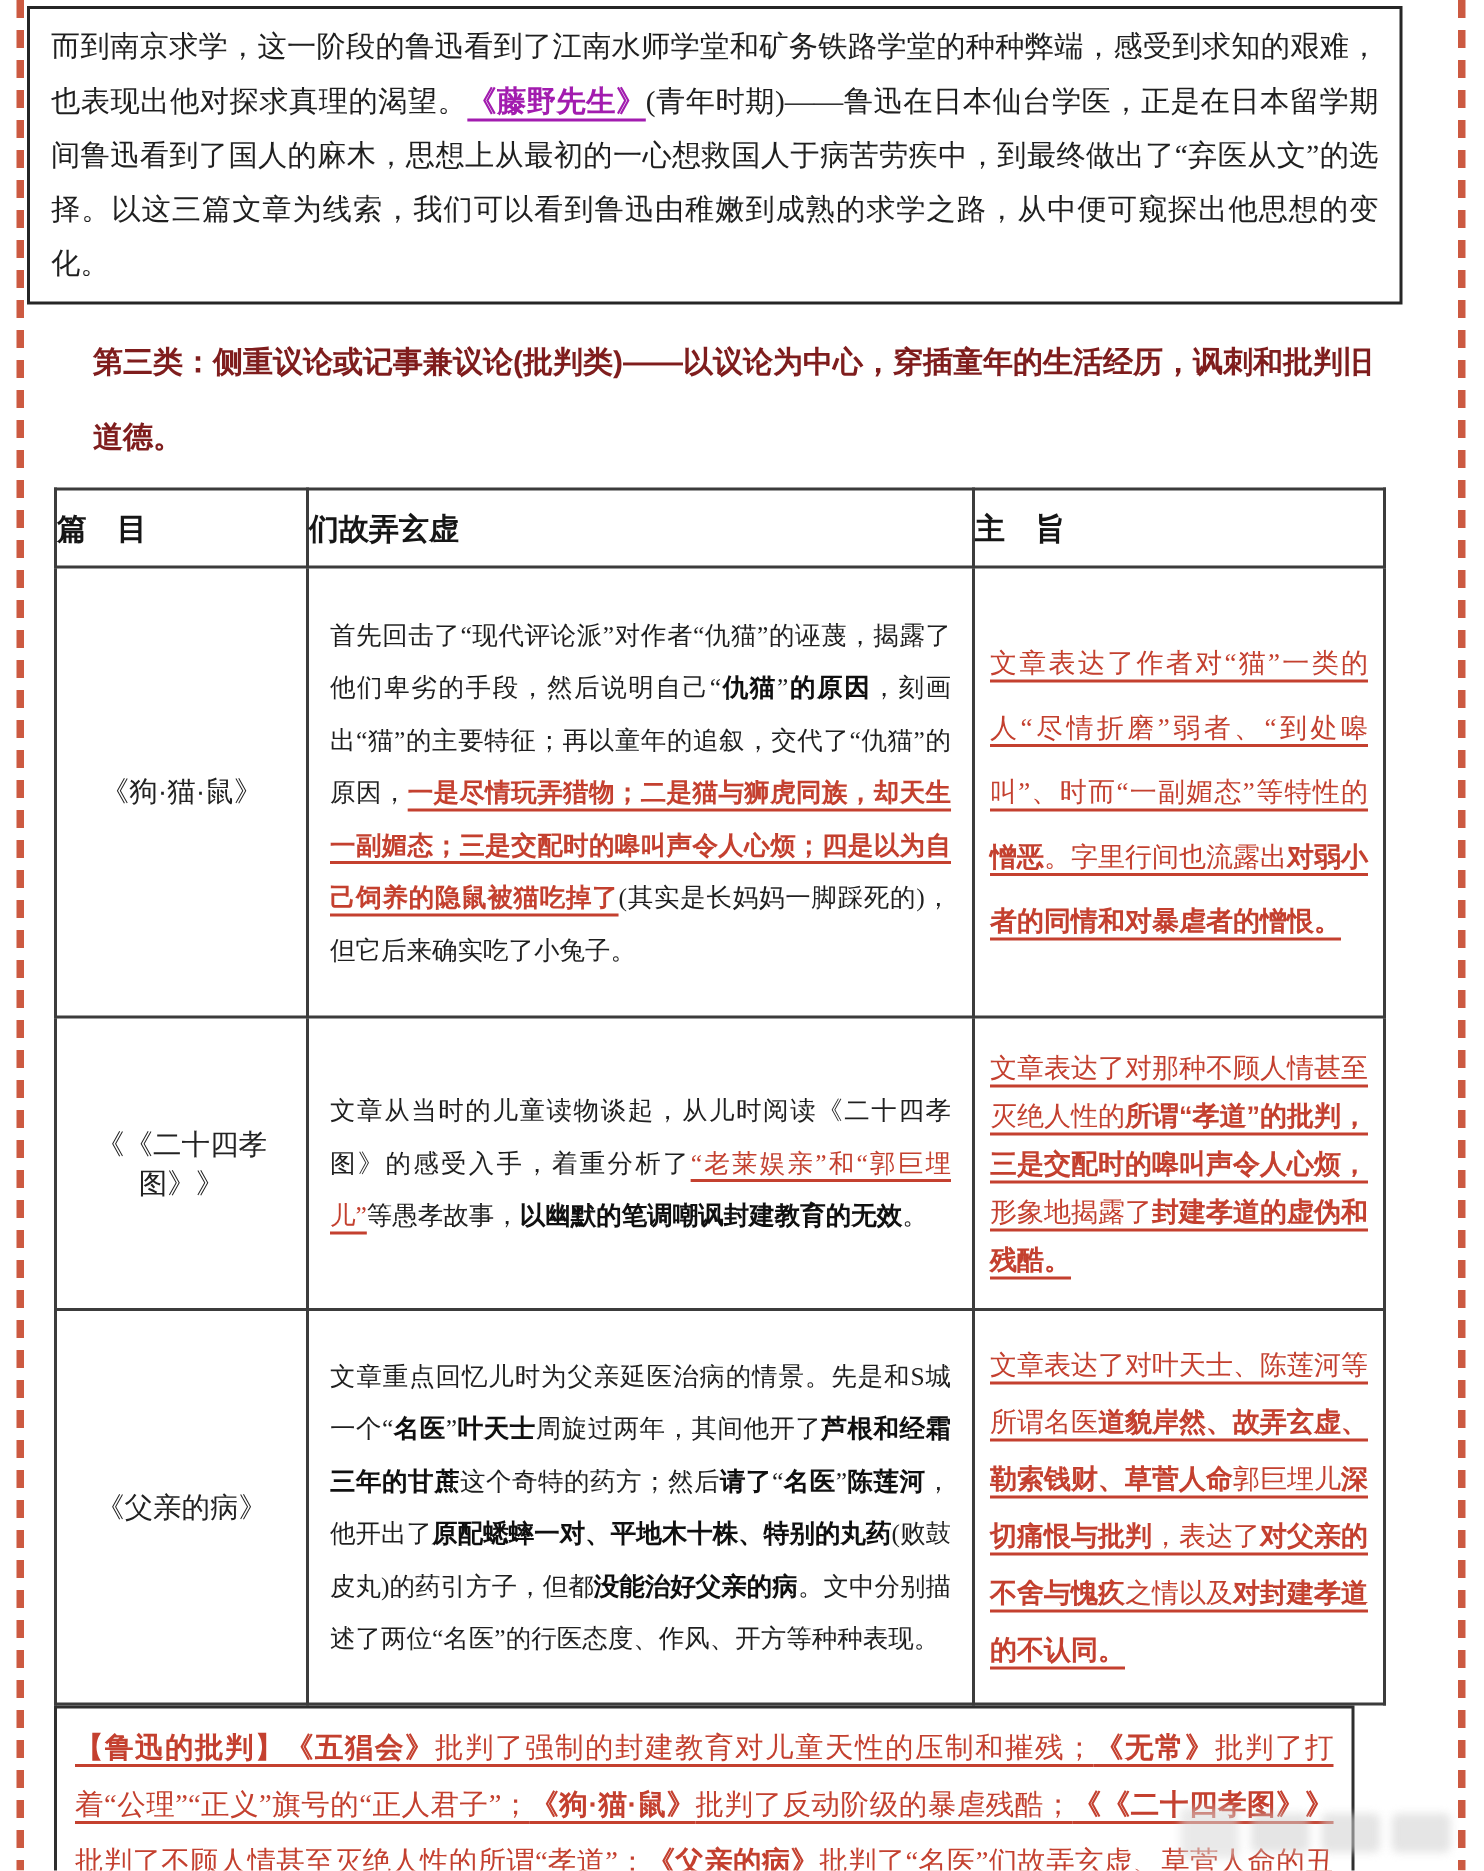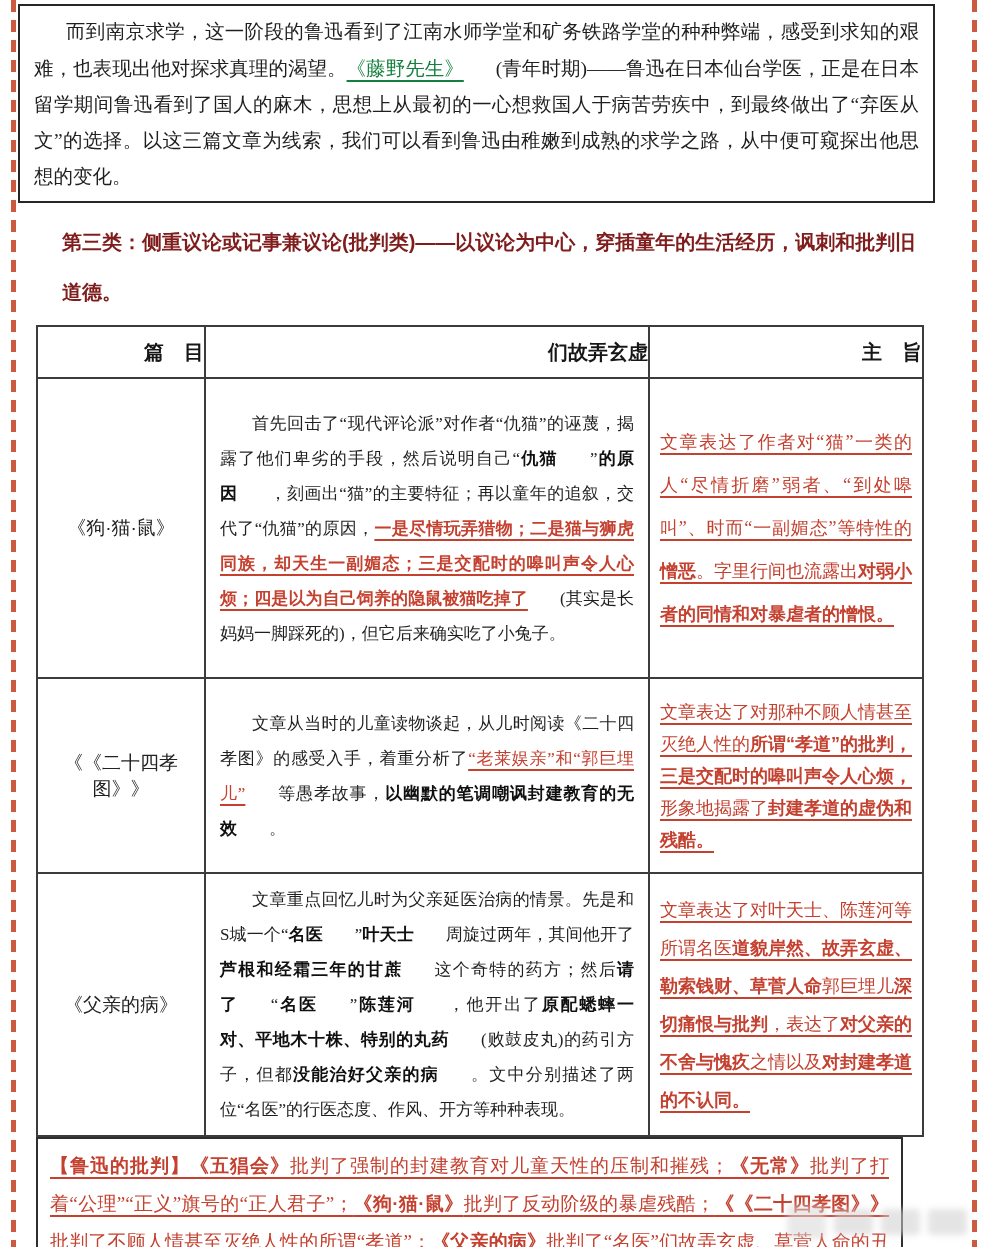--- a/index.html
+++ b/index.html
@@ -45,21 +45,21 @@
     table-layout:fixed;
   }
   table.doc-table td,table.doc-table th{
     border:2px solid var(--line);
     vertical-align:middle;
   }
   th.hdr{
     height:52px;
     font-family:"Liberation Sans","DejaVu Sans",sans-serif;
     font-weight:bold;font-size:20px;color:#161616;
-    text-align:right;background:#fff;
+    text-align:left;background:#fff;
   }
   .col-title{width:168px;}
   .col-content{width:444px;}
   .col-theme{width:274px;}
 
   td.title-cell{
     text-align:center;font-size:19px;color:#222;
     font-family:"Liberation Sans","DejaVu Sans",sans-serif;
   }
   td.content-cell{
@@ -79,23 +79,23 @@
   .h-263{height:263px;}
 
   .footer-box{
     margin-left:36px;width:867px;height:170px;
     border:2px solid #2e2e2e;
     padding:8px 12px;
     font-size:19px;line-height:38px;text-align:justify;
   }
 
   
-  .seg-k{color:var(--ink);margin-left:32px;}
+  .seg-k{color:var(--ink);}
   .seg-kb{color:#101010;font-weight:bold;font-family:"Liberation Sans","DejaVu Sans",sans-serif;}
-  .seg-kbu{color:#15803d;font-weight:normal;text-decoration:underline;text-underline-offset:5px;text-decoration-thickness:1.5px;font-family:"Liberation Sans","DejaVu Sans",sans-serif;}
+  .seg-kbu{color:#a21caf;font-weight:bold;text-decoration:underline;text-underline-offset:5px;text-decoration-thickness:1.5px;font-family:"Liberation Sans","DejaVu Sans",sans-serif;}
   .seg-r{color:var(--red);text-decoration:underline;text-underline-offset:5px;text-decoration-thickness:1.5px;}
   .seg-rb{color:var(--red);font-weight:bold;text-decoration:underline;text-underline-offset:5px;text-decoration-thickness:1.5px;font-family:"Liberation Sans","DejaVu Sans",sans-serif;}
 
   .watermark{
     position:absolute;right:22px;bottom:4px;
     width:180px;height:42px;display:flex;gap:8px;align-items:center;
     filter:blur(3px);opacity:.55;
   }
   .watermark i{display:block;background:#cfcfcf;border-radius:4px;height:26px;flex:1;}
   .watermark i:first-child{height:34px;background:#d8d8d8;}

